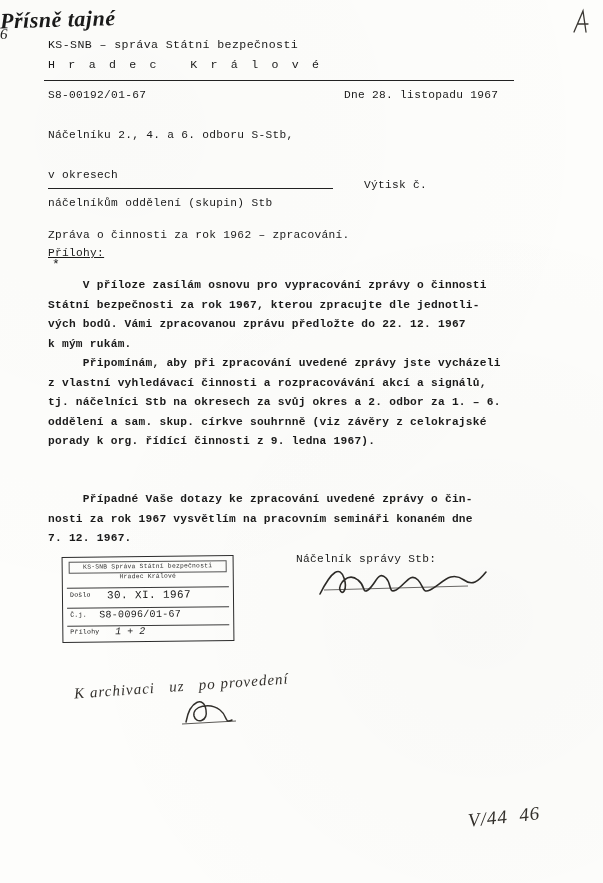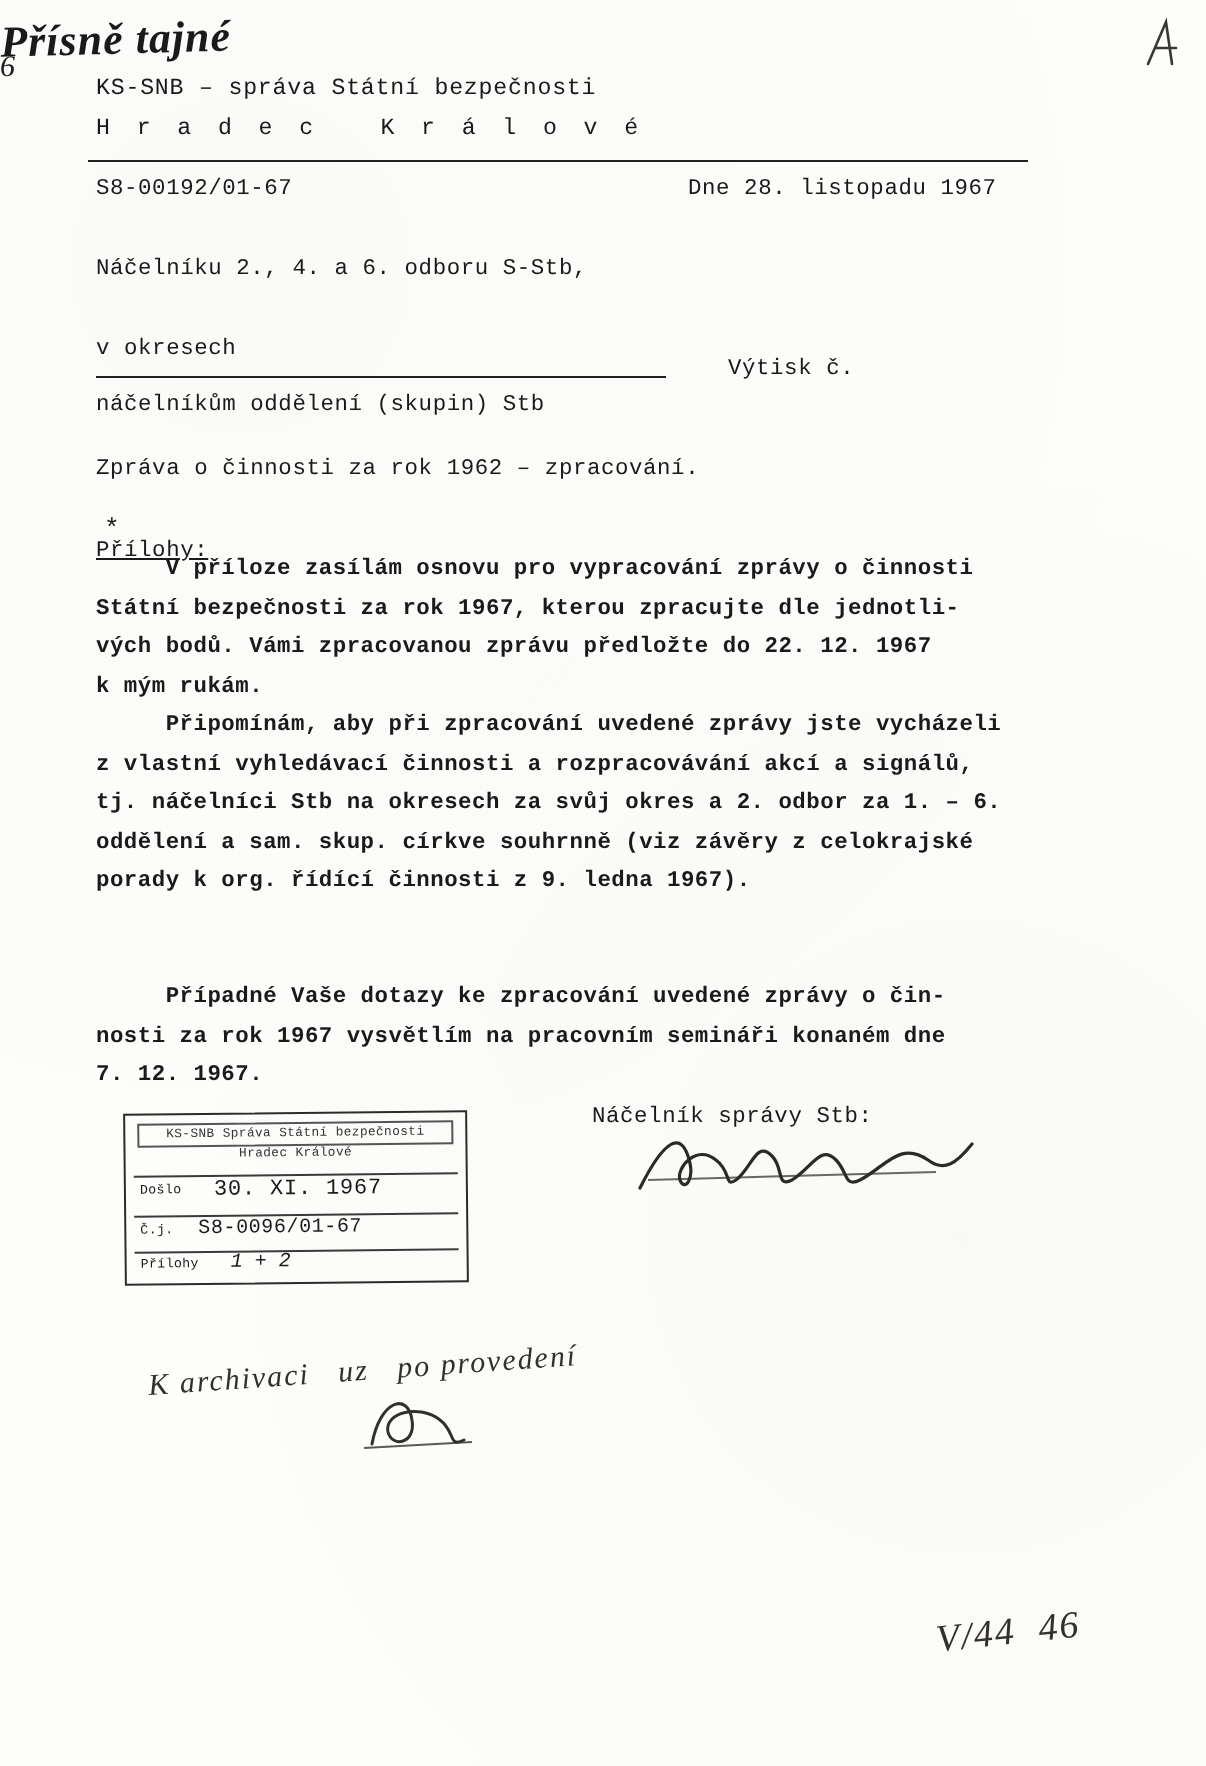--- a/index.html
+++ b/index.html
@@ -32,21 +32,21 @@
   }
 
   .txt {
     position: absolute;
     font-size: 11.2px;
     line-height: 14px;
     letter-spacing: 0.3px;
     white-space: pre;
     text-align: center;
   }
-  .u { text-decoration: underline; margin-top: 23px; }
+  .u { text-decoration: underline; }
 
   
   #hdr-line1 { left: 48px; top: 38px; font-size: 11.6px; letter-spacing: 0.4px;}
   #hdr-line2 { left: 48px; top: 58px; font-size: 11.6px; letter-spacing: 3.2px;}
   #hdr-rule  { position:absolute; left: 44px; top: 80px; width: 470px; height: 1.4px; background:#222; }
 
   #refno   { left: 48px; top: 88px; }
   #datum   { left: 344px; top: 88px; }
 
   #addr1   { left: 48px; top: 128px; }

